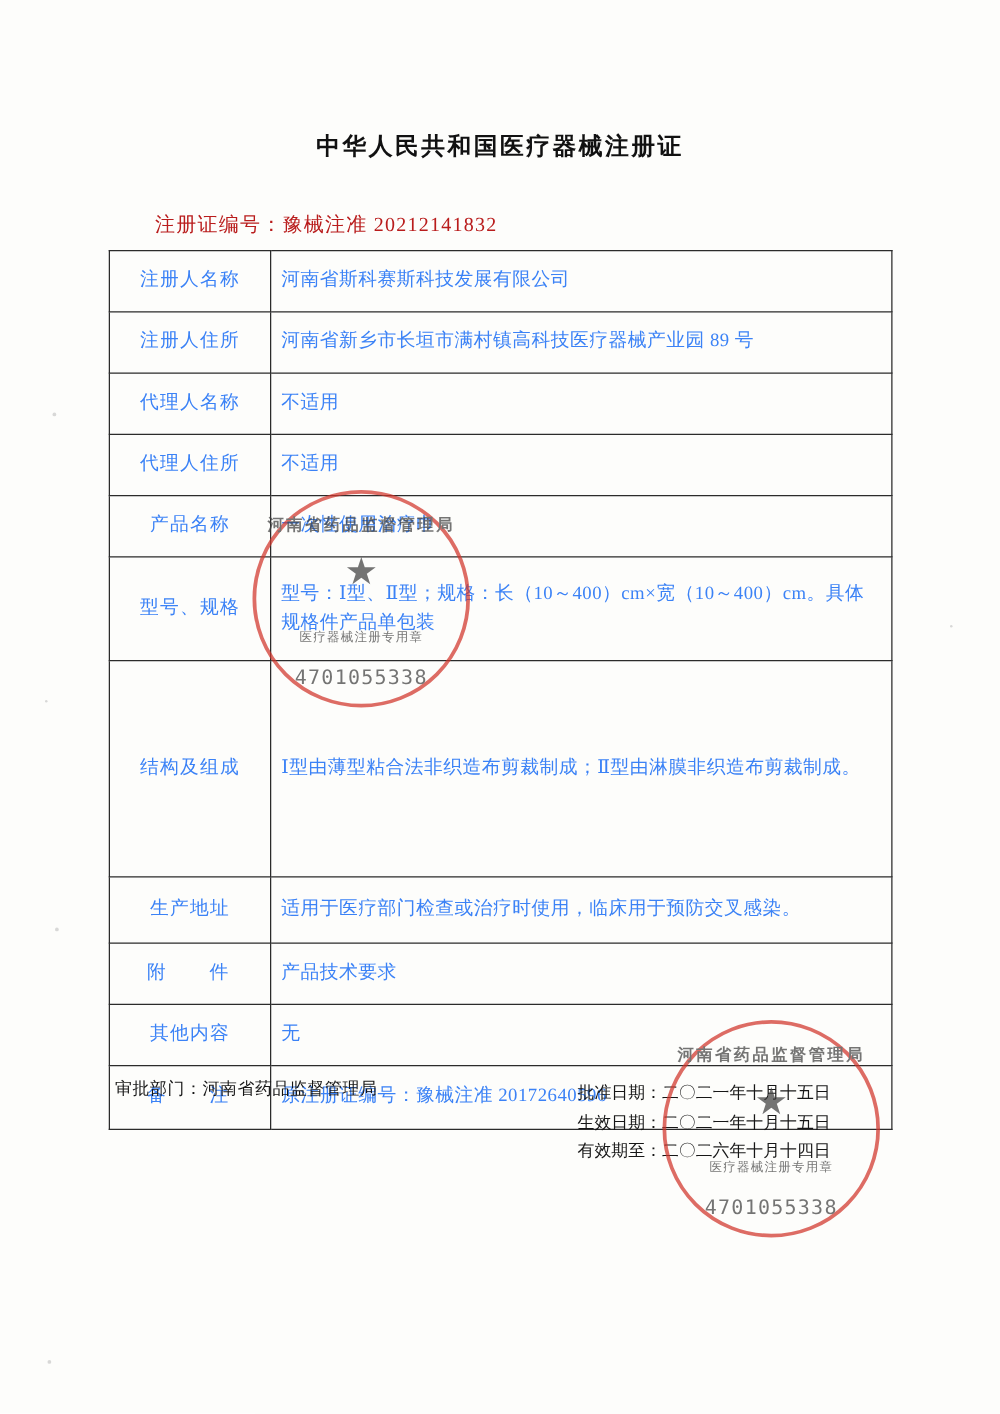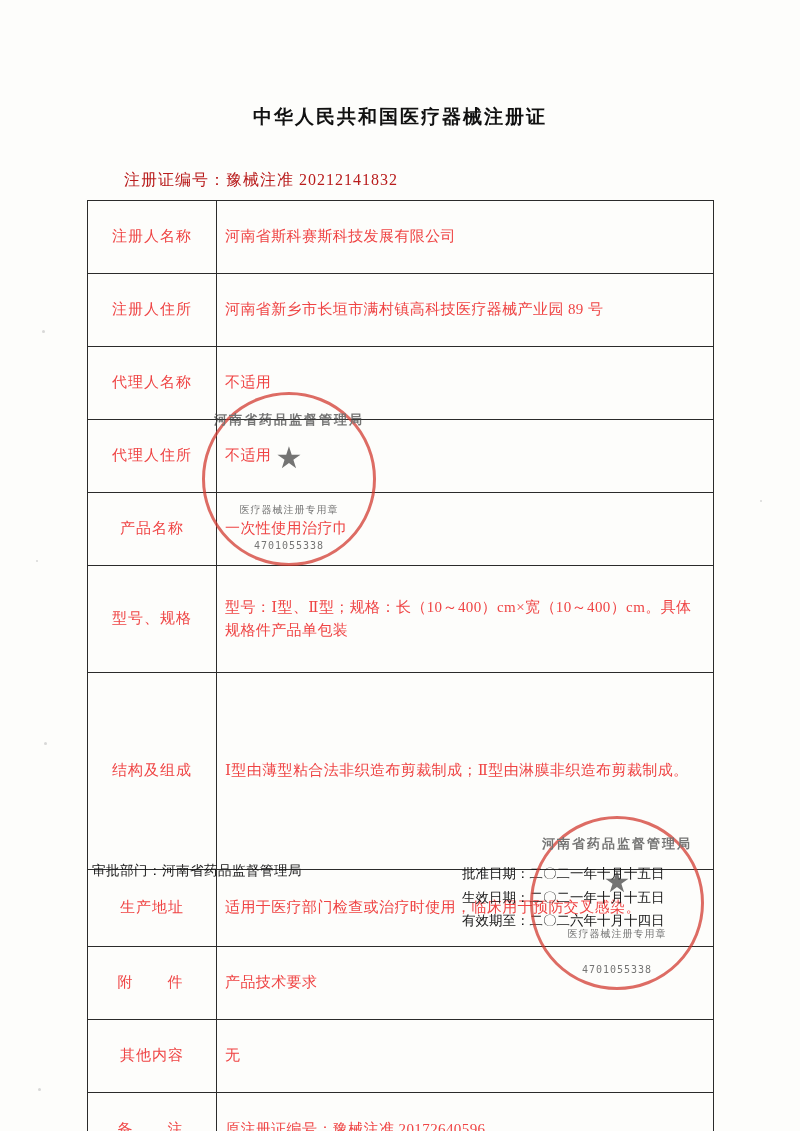--- a/index.html
+++ b/index.html
@@ -52,22 +52,22 @@
     top: 200px;
     left: 87px;
     width: 627px;
     border-collapse: collapse;
     table-layout: fixed;
   }
   table.main td {
     border: 1px solid #2b2b2b;
     font-size: 15px;
     line-height: 1.55;
-    color: #ef4444;
-    padding: 18px 8px;
+    color: #3b82f6;
+    padding: 6px 8px;
     vertical-align: middle;
   }
   td.label {
     width: 112px;
     text-align: center;
     letter-spacing: 1px;
     white-space: nowrap;
   }
   td.label.spaced {
     letter-spacing: 10px;
@@ -132,21 +132,21 @@
     position: absolute;
     left: 50%;
     transform: translateX(-50%);
     font-size: 30px;
     line-height: 1;
   }
   .seal .code {
     position: absolute;
     left: 0; width: 100%;
     text-align: center;
-    font-size: 10px;
+    font-size: 16px;
     letter-spacing: 1px;
     font-family: "DejaVu Sans Mono", monospace;
   }
   .seal1 {
     left: 202px; top: 392px;
     width: 168px; height: 168px;
   }
   .seal1 .arc-top { top: 16px; }
   .seal1 .star { top: 48px; }
   .seal1 .code { bottom: 12px; }

